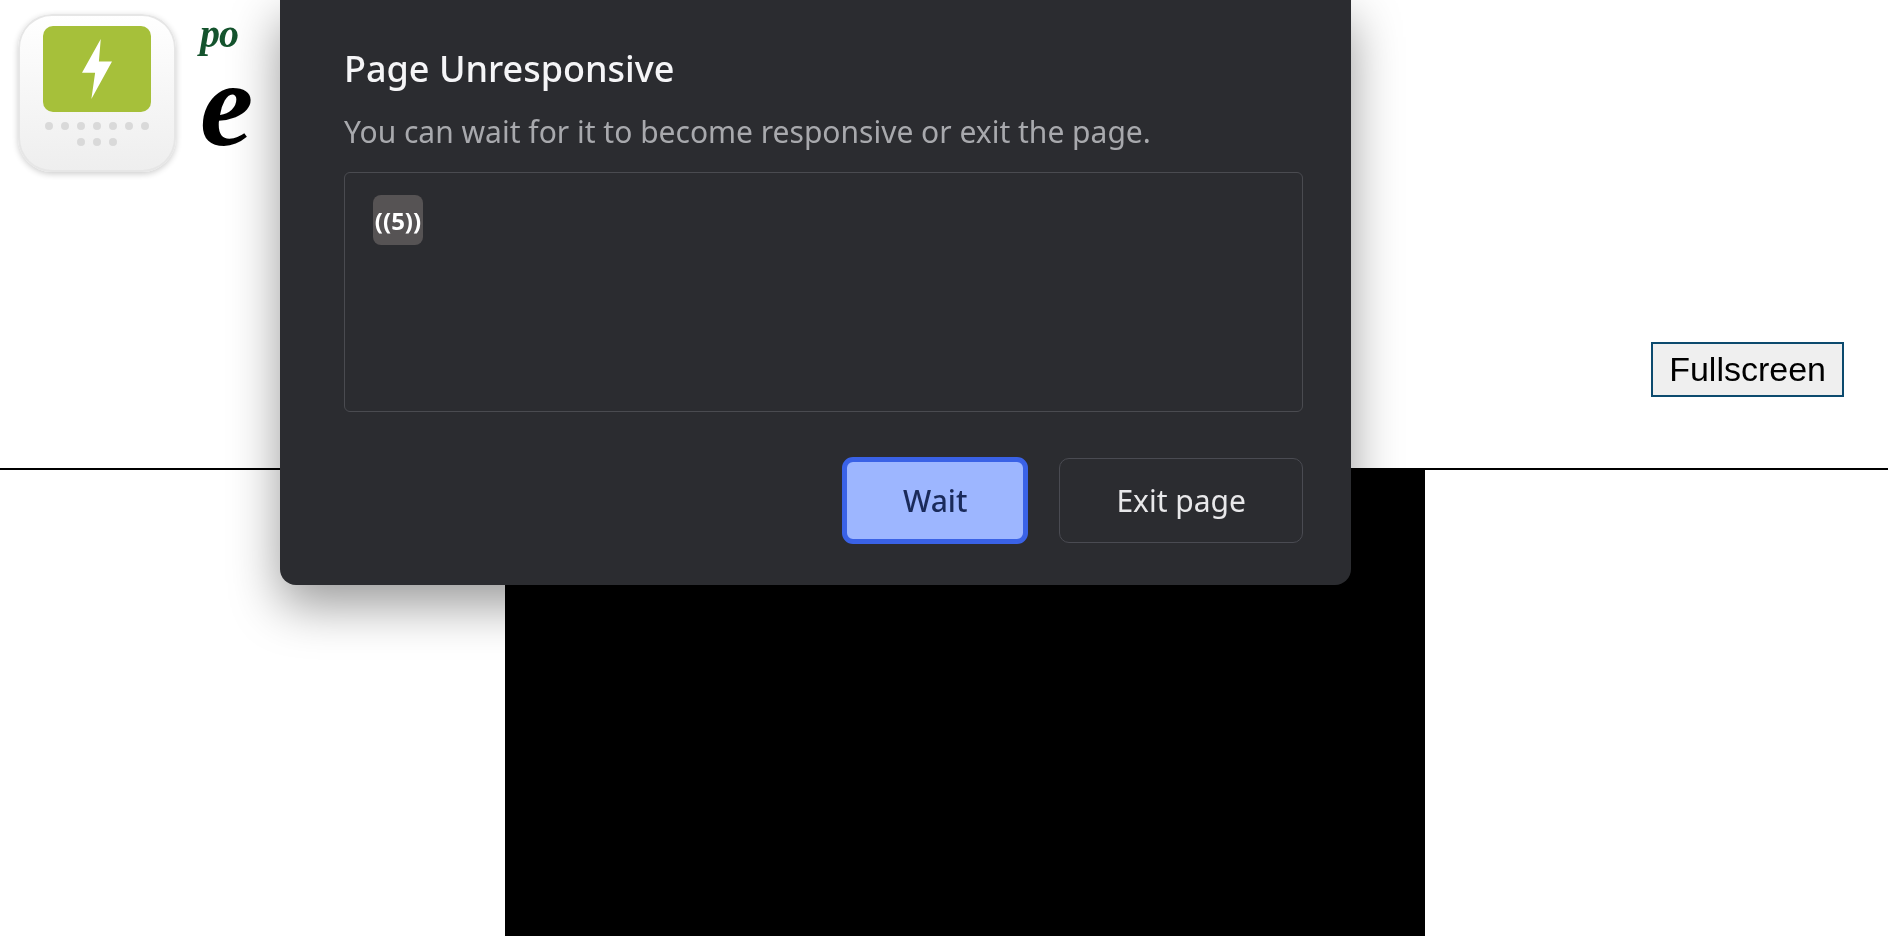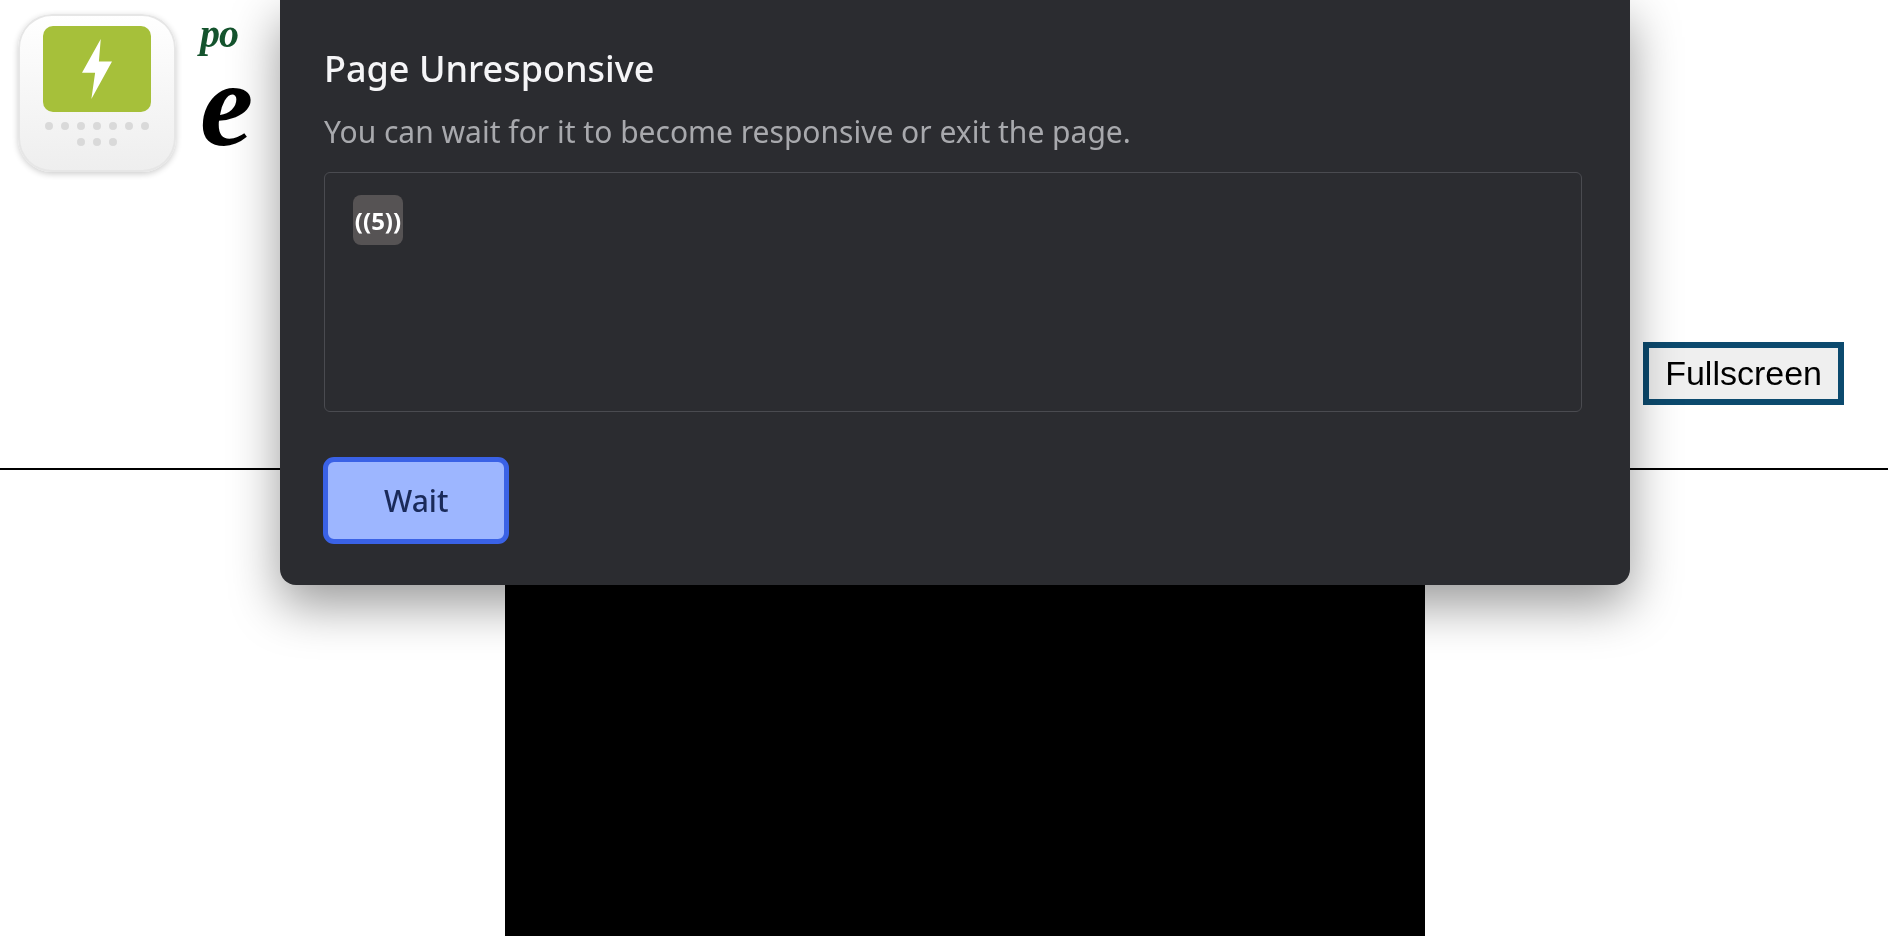--- a/index.html
+++ b/index.html
@@ -53,21 +53,21 @@
   }
   .bg-title-big{
     color:#000; font-style:italic; font-weight:900; font-size:120px;
     line-height:.8; letter-spacing:-6px;
   }
 
   .bg-fullscreen-btn{
     position:absolute;
     right:44px; top:342px;
     background:#efefef;
-    border:6px solid #0c4a6e;
+    border:2px solid #0c4a6e;
     font-size:34px;
     font-family: Arial, sans-serif;
     padding:6px 16px;
     cursor:pointer;
   }
 
   .bg-divider{
     position:absolute;
     top:468px; left:0; right:0;
     height:2px; background:#000;
@@ -77,25 +77,25 @@
     position:absolute;
     top:470px; left:505px;
     width:920px; height:466px;
     background:#000;
   }
 
   
   .modal{
     position:absolute;
     left:280px; top:0;
-    width:1350px;
+    width:1071px;
     background:#2b2c30;
     border-radius:0 0 16px 16px;
     color:#e8e8ea;
-    padding:44px 48px 42px 44px;
+    padding:44px 48px 42px 64px;
     box-shadow:0 20px 50px rgba(0,0,0,.4);
     font-family: "Segoe UI", system-ui, sans-serif;
   }
   .modal h1{
     font-size:36px;
     font-weight:500;
     color:#f5f5f7;
     margin-bottom:18px;
   }
   .modal p.sub{
@@ -118,21 +118,21 @@
     border-radius:8px;
     display:flex;align-items:center;justify-content:center;
     color:#fff;font-weight:700;font-size:20px;
     position:relative;
   }
   .favicon span.paren{font-size:24px;}
   .list-row .label{
     font-size:28px;color:#eaeaec;
   }
   .modal .buttons{
-    display:flex; justify-content:flex-start; gap:32px;
+    display:flex; justify-content:flex-end; gap:32px;
     margin-top:46px;
   }
   .btn{
     font-size:30px;
     padding:18px 56px;
     border-radius:10px;
     cursor:pointer;
     border:1px solid #4a4b52;
     background:#2b2c30;
     color:#e8e8ea;
@@ -188,14 +188,15 @@
   <div class="list">
     <div class="list-row">
       <div class="favicon">
         <span class="paren">((5))</span>
       </div>
     </div>
   </div>
 
   <div class="buttons">
     <button class="btn btn-primary">Wait</button>
+    <button class="btn">Exit page</button>
   </div>
 </div>
 
 </body></html>

